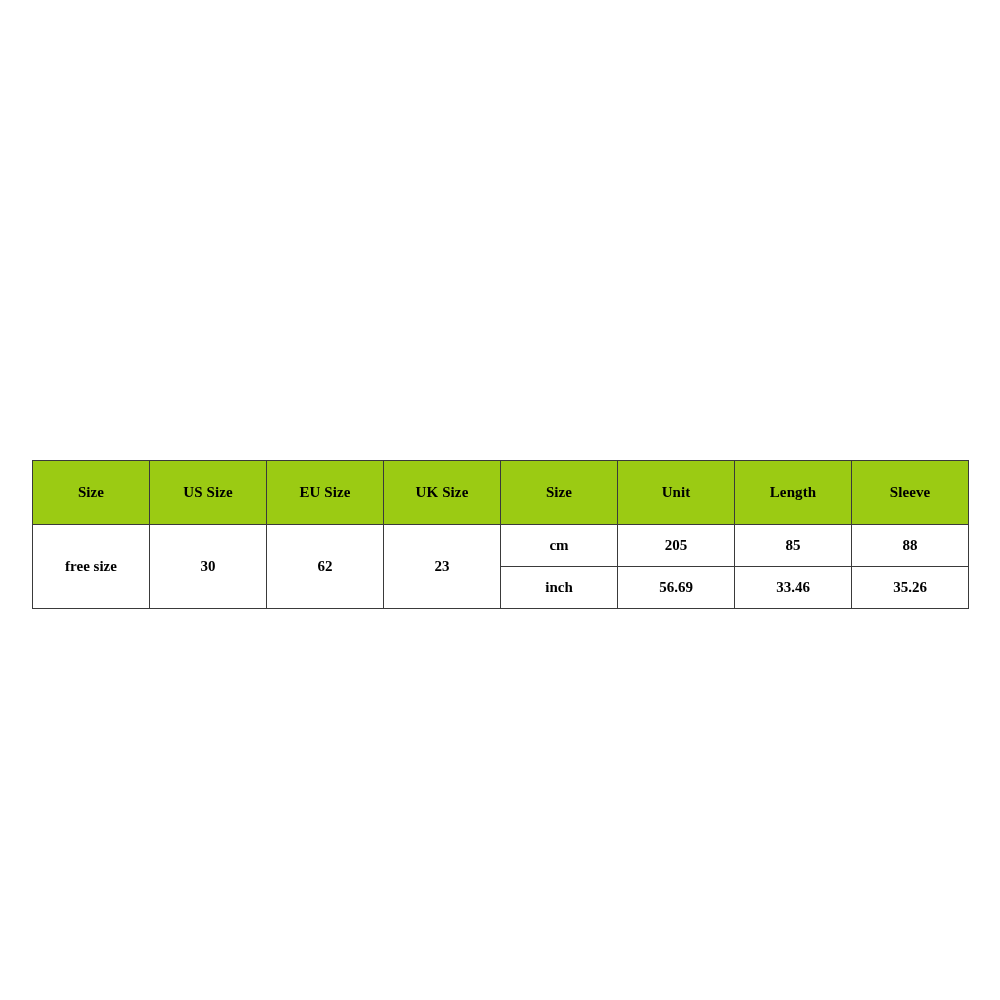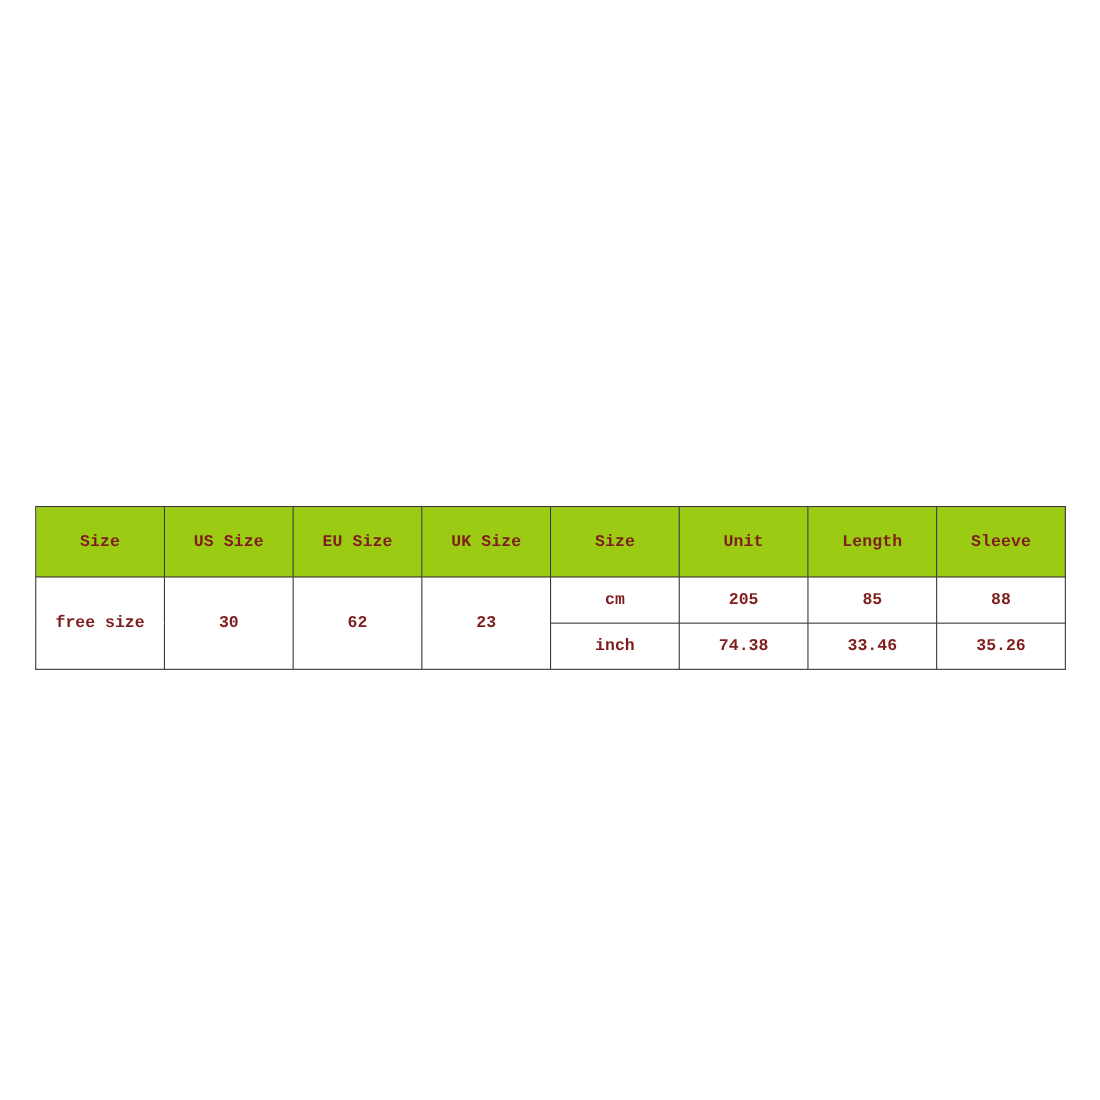--- a/index.html
+++ b/index.html
@@ -36,23 +36,23 @@
 
   table.size-chart col.c {
     width: 117px;
   }
 
   table.size-chart th,
   table.size-chart td {
     border: 1px solid #3a3a3a;
     text-align: center;
     vertical-align: middle;
-    color: #7f1d1d;
+    color: #000000;
     font-weight: bold;
-    font-family: Liberation Mono, monospace;
+    font-family: Liberation Serif, serif;
     padding: 12px;
     box-sizing: border-box;
   }
 
   table.size-chart thead th {
     background: #9bcb13;
     height: 64px;
     font-size: 15px;
     letter-spacing: 0.1px;
   }
@@ -113,21 +113,21 @@
           <td class="merged-cell" rowspan="2">30</td>
           <td class="merged-cell" rowspan="2">62</td>
           <td class="merged-cell" rowspan="2">23</td>
           <td class="body-row-cell unit-cell">cm</td>
           <td class="body-row-cell">205</td>
           <td class="body-row-cell">85</td>
           <td class="body-row-cell">88</td>
         </tr>
         <tr>
           <td class="body-row-cell unit-cell">inch</td>
-          <td class="body-row-cell">74.38</td>
+          <td class="body-row-cell">56.69</td>
           <td class="body-row-cell">33.46</td>
           <td class="body-row-cell">35.26</td>
         </tr>
       </tbody>
     </table>
   </div>
 
 </div>
 
 </body></html>

